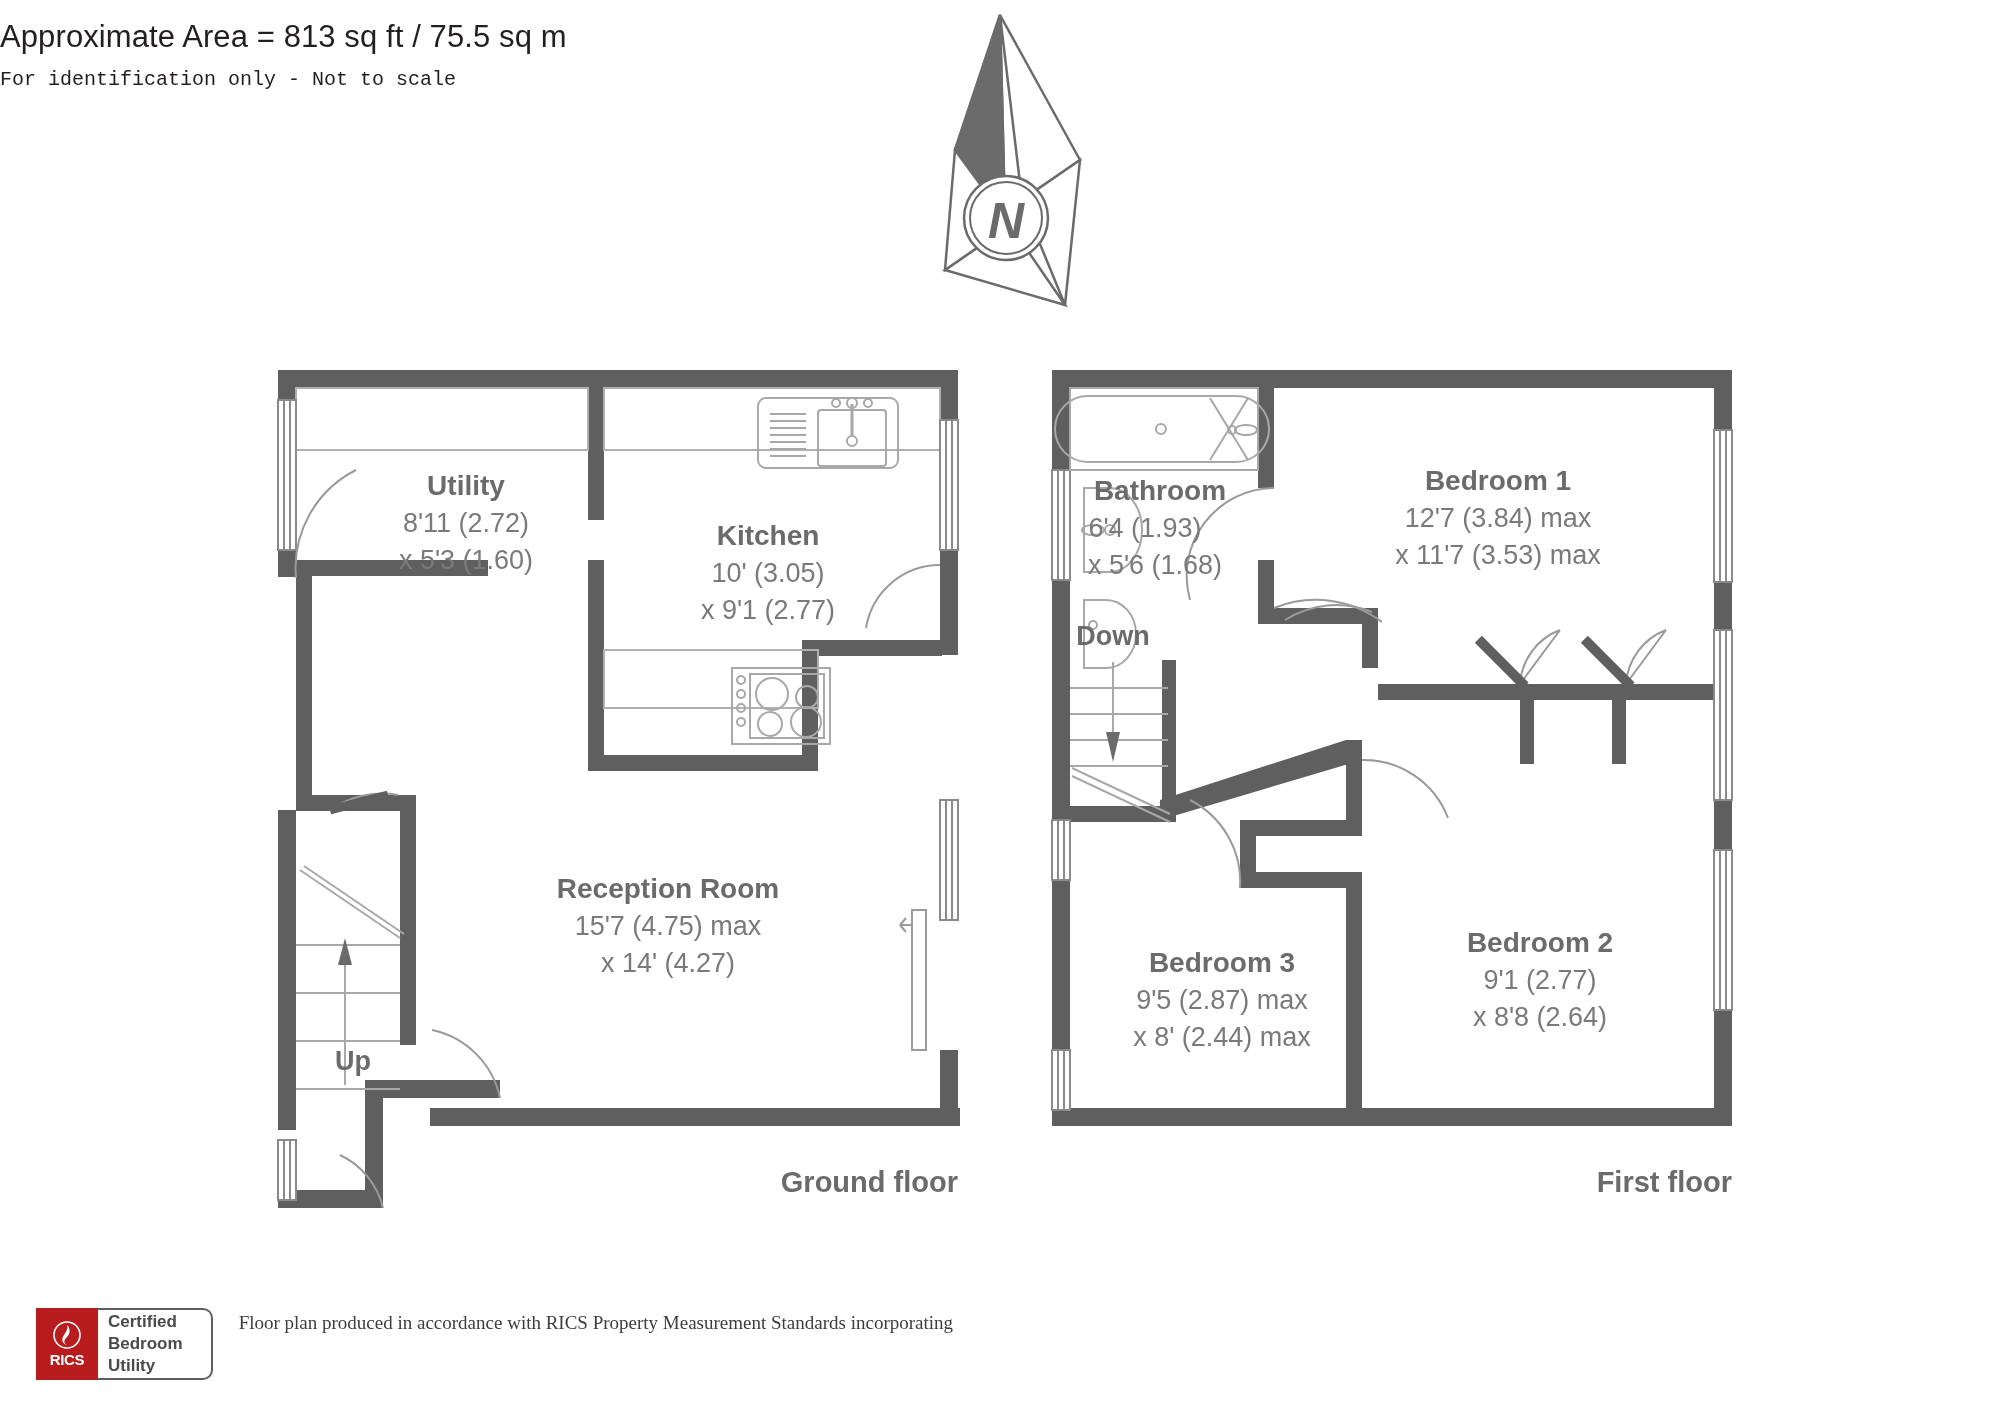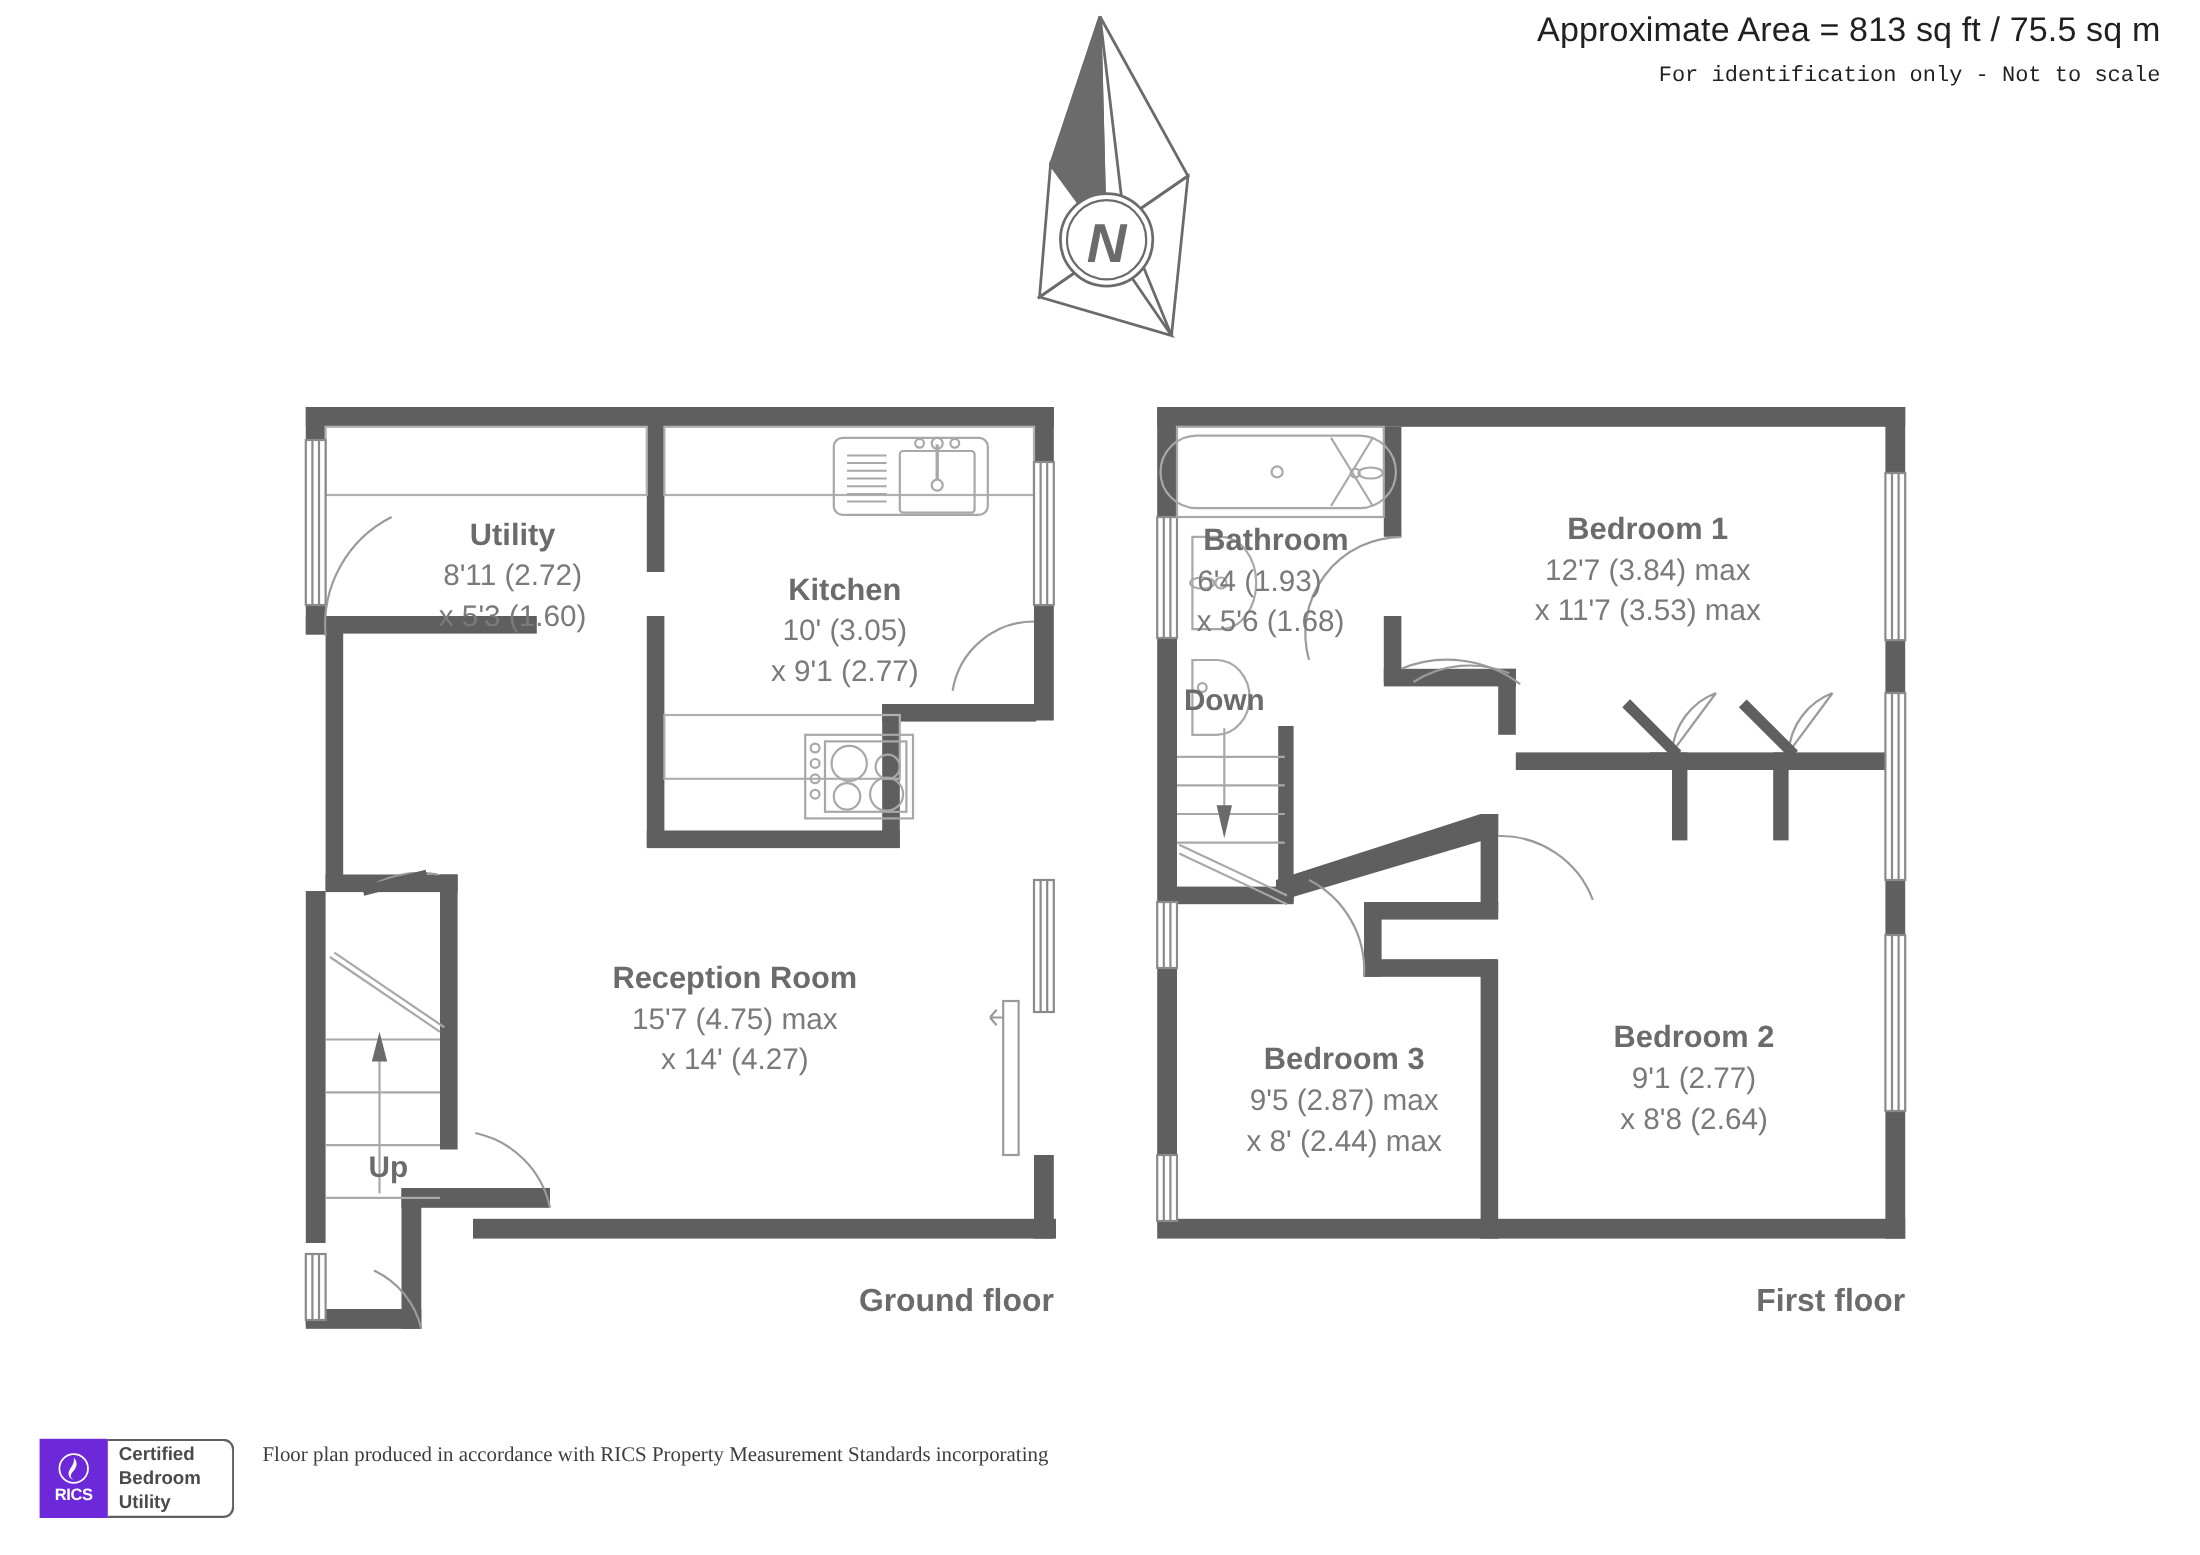--- a/index.html
+++ b/index.html
@@ -15,22 +15,22 @@
     color: #6b6b6b;
     overflow: hidden;
   }
 
   
   #header {
     position: absolute;
     top: 0;
     left: 0;
     width: 2000px;
-    text-align: right;
-    padding-top: 8px;
+    text-align: left;
+    padding-top: 18px;
     box-sizing: border-box;
     padding-right: 36px;
   }
   #area-text {
     font-size: 31px;
     color: #231f20;
     letter-spacing: 0.1px;
     line-height: 1.25;
   }
   #ident-text {
@@ -56,21 +56,21 @@
     display: flex;
     align-items: flex-start;
   }
   #rics-logo {
     display: flex;
     align-items: stretch;
     height: 72px;
   }
   #rics-mark {
     width: 62px;
-    background: #6d28d9;
+    background: #b91c1c;
     display: flex;
     flex-direction: column;
     align-items: center;
     justify-content: center;
     color: #ffffff;
   }
   #rics-mark .rics-word {
     font-size: 15px;
     font-weight: bold;
     letter-spacing: -0.3px;

